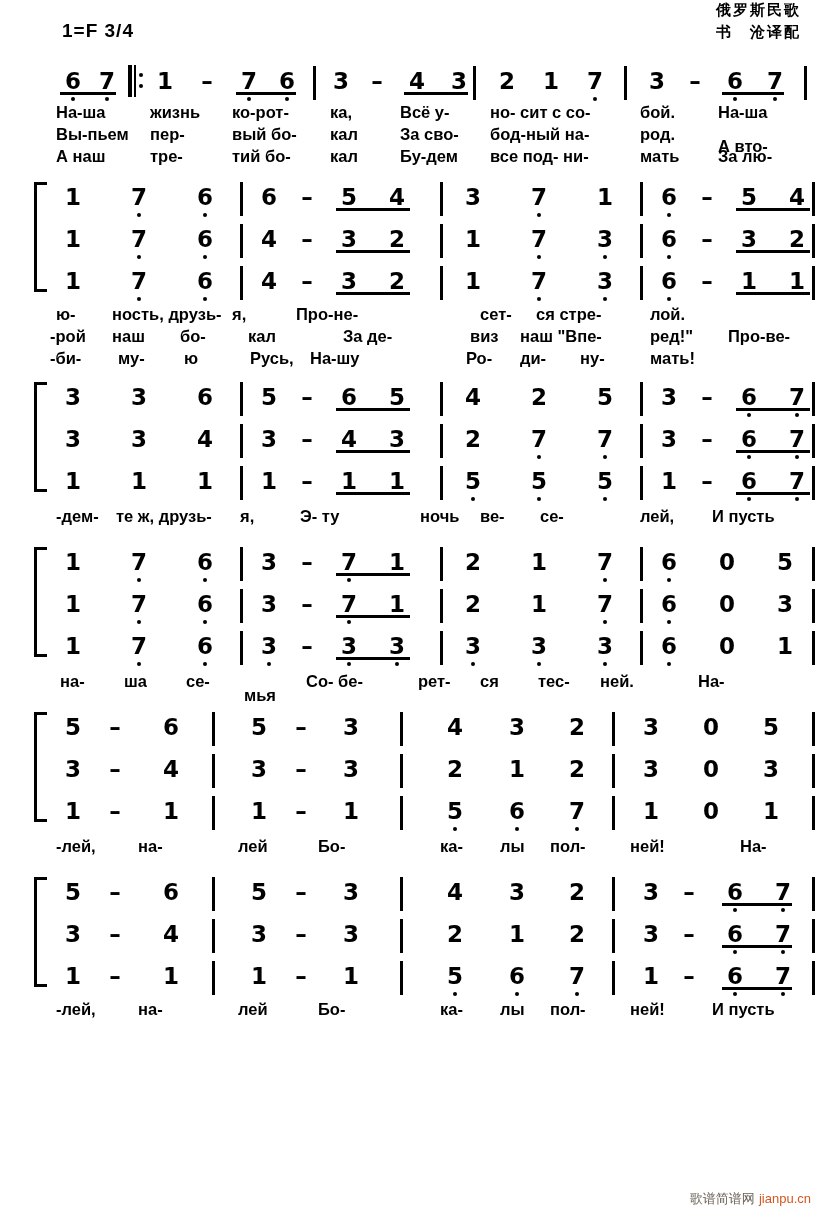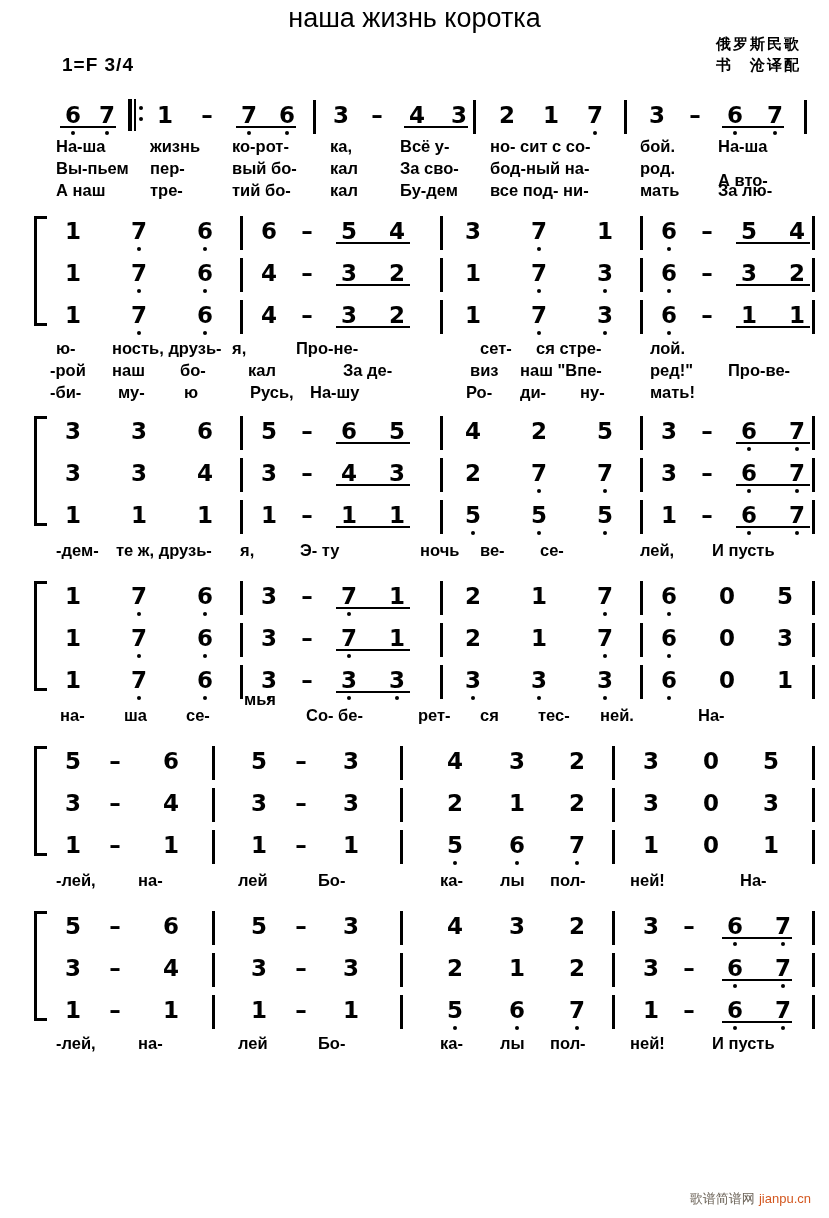--- a/index.html
+++ b/index.html
@@ -130,21 +130,20 @@
     color:#6b6257;
     white-space:nowrap;
   }
   .watermark .site{color:#d4571f;font-family:"Liberation Sans",sans-serif;}
 </style>
 </head>
 <body>
 
 <div class="page">
 
-  <div class="title-ru">наша жизнь коротка</div>
 
   <div class="meta-row">
     <div class="keysig">1=F  3/4</div>
     <div class="credits">
       <div>俄罗斯民歌</div>
       <div>书　沧译配</div>
     </div>
   </div>
 
   <div id="score">
@@ -414,21 +413,21 @@
         <div class="note" style="left: 774px; top: 8px;"><span class="glyph">5</span></div>
         <div class="note" style="left: 658px; top: 50px;"><span class="glyph">6<i class="dot-below"></i></span></div>
         <div class="note" style="left: 716px; top: 50px;"><span class="glyph">0</span></div>
         <div class="note" style="left: 774px; top: 50px;"><span class="glyph">3</span></div>
         <div class="note" style="left: 658px; top: 92px;"><span class="glyph">6<i class="dot-below"></i></span></div>
         <div class="note" style="left: 716px; top: 92px;"><span class="glyph">0</span></div>
         <div class="note" style="left: 774px; top: 92px;"><span class="glyph">1</span></div>
         <div class="lyric" style="left: 60px; top: 130px;">на-</div>
         <div class="lyric" style="left: 124px; top: 130px;">ша</div>
         <div class="lyric" style="left: 186px; top: 130px;">се-</div>
-        <div class="lyric" style="left: 244px; top: 114px;">мья</div>
+        <div class="lyric" style="left: 244px; top: 144px;">мья</div>
         <div class="lyric" style="left: 306px; top: 130px;">Со- бе-</div>
         <div class="lyric" style="left: 418px; top: 130px;">рет-</div>
         <div class="lyric" style="left: 480px; top: 130px;">ся</div>
         <div class="lyric" style="left: 538px; top: 130px;">тес-</div>
         <div class="lyric" style="left: 600px; top: 130px;">ней.</div>
         <div class="lyric" style="left: 698px; top: 130px;">На-</div>
         <div class="barline" style="left: 812px; top: 6px; height: 34px;"></div>
         <div class="barline" style="left: 812px; top: 48px; height: 34px;"></div>
         <div class="barline" style="left: 812px; top: 90px; height: 34px;"></div>
       </div>

